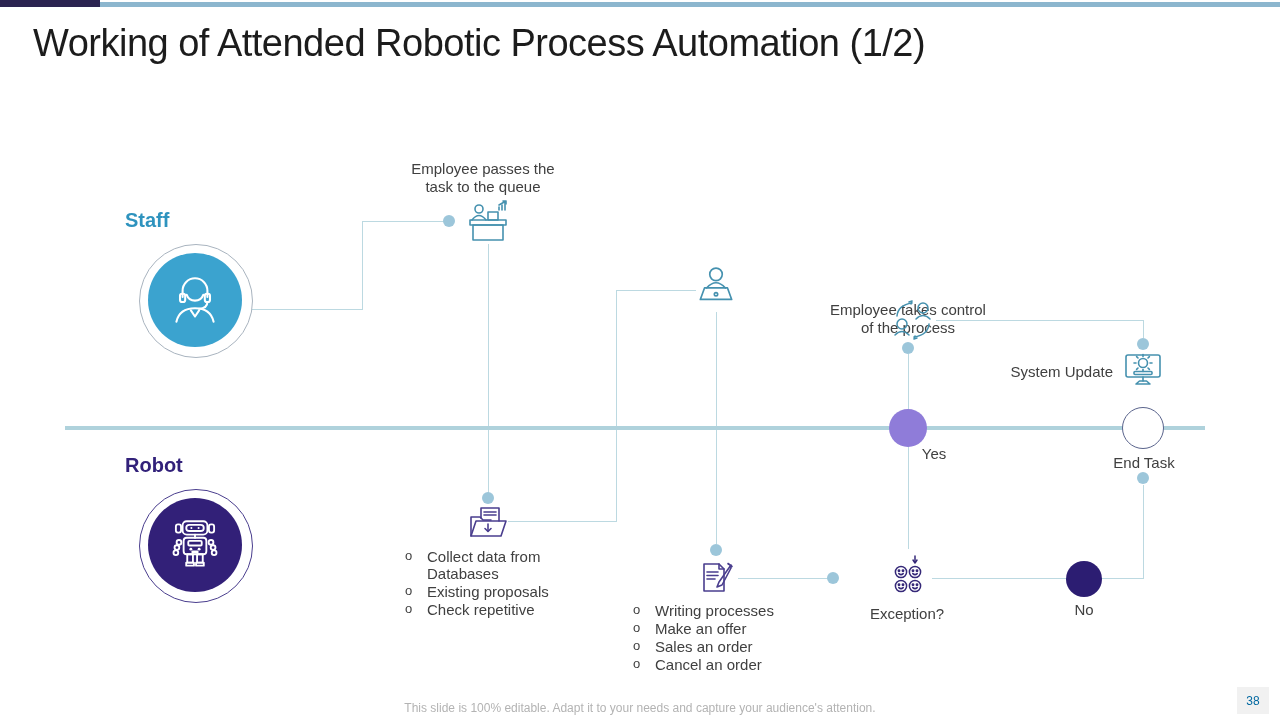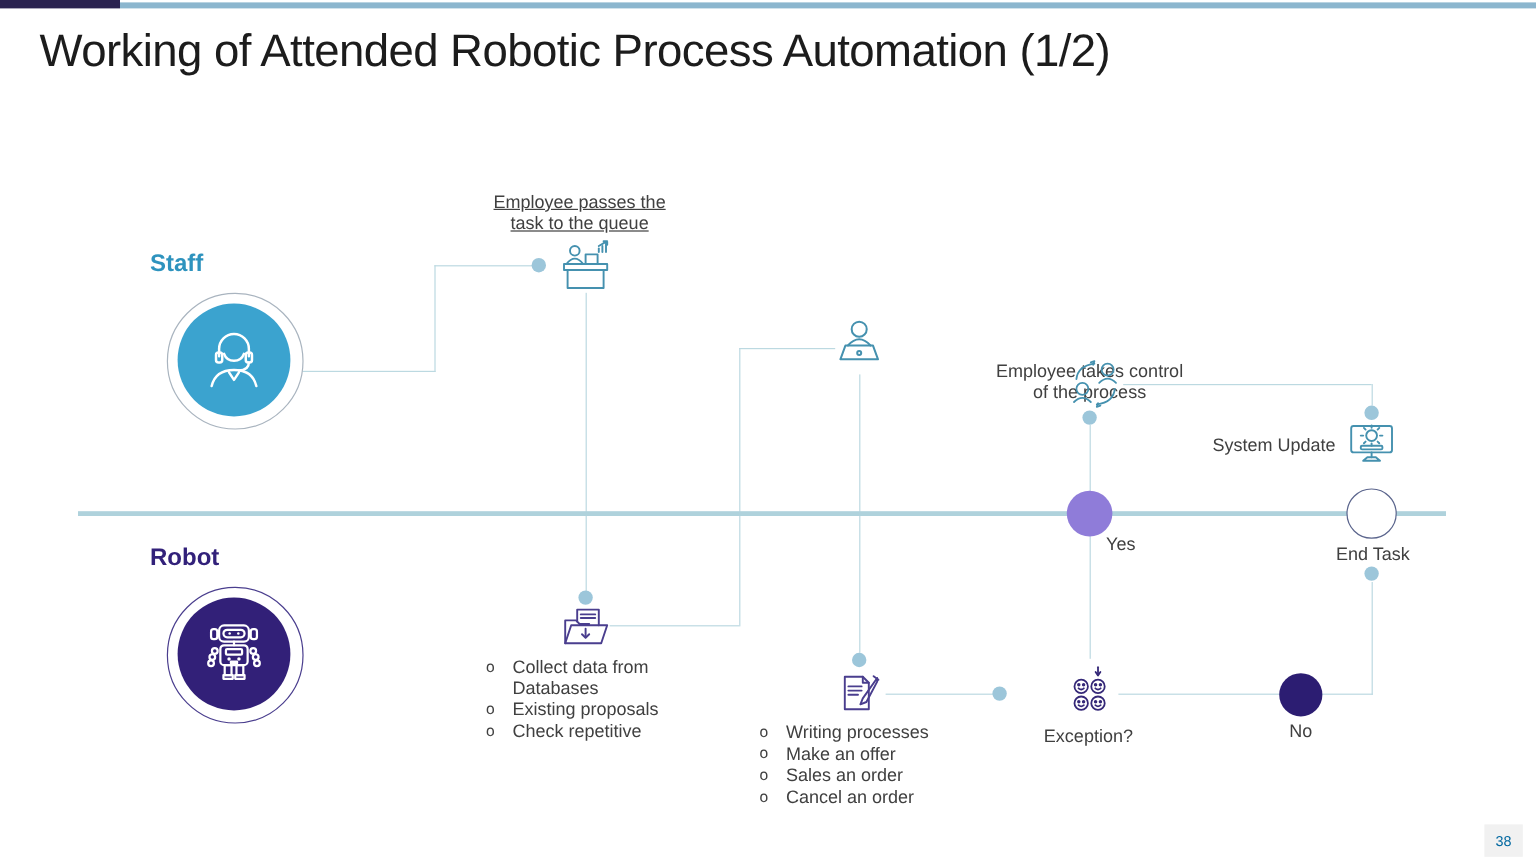--- a/index.html
+++ b/index.html
@@ -24,21 +24,21 @@
   .ring{position:absolute;width:112px;height:112px;border-radius:50%;background:#fff;}
   .staff-ring{left:139px;top:244px;border:1px solid #a9b4bf;}
   .robot-ring{left:139px;top:489px;border:1px solid #4a3e8e;}
   .disc{position:absolute;width:94px;height:94px;border-radius:50%;display:flex;align-items:center;justify-content:center;}
   .staff-disc{left:148px;top:253px;background:#3ba3cf;}
   .robot-disc{left:148px;top:498px;background:#322078;}
   .actor-caption{position:absolute;left:95px;top:360px;width:200px;text-align:center;
                  font-size:17px;color:#3f3f3f;line-height:1.35;}
   
   .node-label{position:absolute;text-align:center;font-size:15px;color:#404040;line-height:1.18;}
-  .lbl-queue{left:408px;top:160px;width:150px;text-decoration:underline;}
+  .lbl-queue{left:408px;top:160px;width:150px;}
   .lbl-verify{left:632px;top:229px;width:160px;}
   .lbl-control{left:823px;top:261px;width:170px;margin-top:40px;}
   .lbl-sysupdate{left:953px;top:363px;width:160px;text-align:right;}
   .lbl-yes{left:906px;top:445px;width:56px;}
   .lbl-endtask{left:1094px;top:454px;width:100px;}
   .lbl-no{left:1059px;top:601px;width:50px;}
   .lbl-exception{left:847px;top:605px;width:120px;}
   
   .circle{position:absolute;border-radius:50%;}
   .circle-yes{left:889px;top:409px;width:38px;height:38px;background:#8f7cd9;}
@@ -285,15 +285,16 @@
       <circle cx="14" cy="29.7" r="0.7" fill="#352878"></circle>
         <circle cx="18" cy="29.7" r="0.7" fill="#352878"></circle>
       <path d="M13.8 32.6 q2.2 2 4.4 0"></path>
       <circle cx="28" cy="29.7" r="0.7" fill="#352878"></circle>
         <circle cx="32" cy="29.7" r="0.7" fill="#352878"></circle>
       <path d="M27.8 32.6 q2.2 2 4.4 0"></path>
     </svg>
   </div>
   <div class="node-label lbl-exception">Exception?</div>
 
+  <div class="footer-note">This slide is 100% editable. Adapt it to your needs and capture your audience's attention.</div>
   <div class="page-badge">38</div>
 
 </div>
 
 </body></html>

